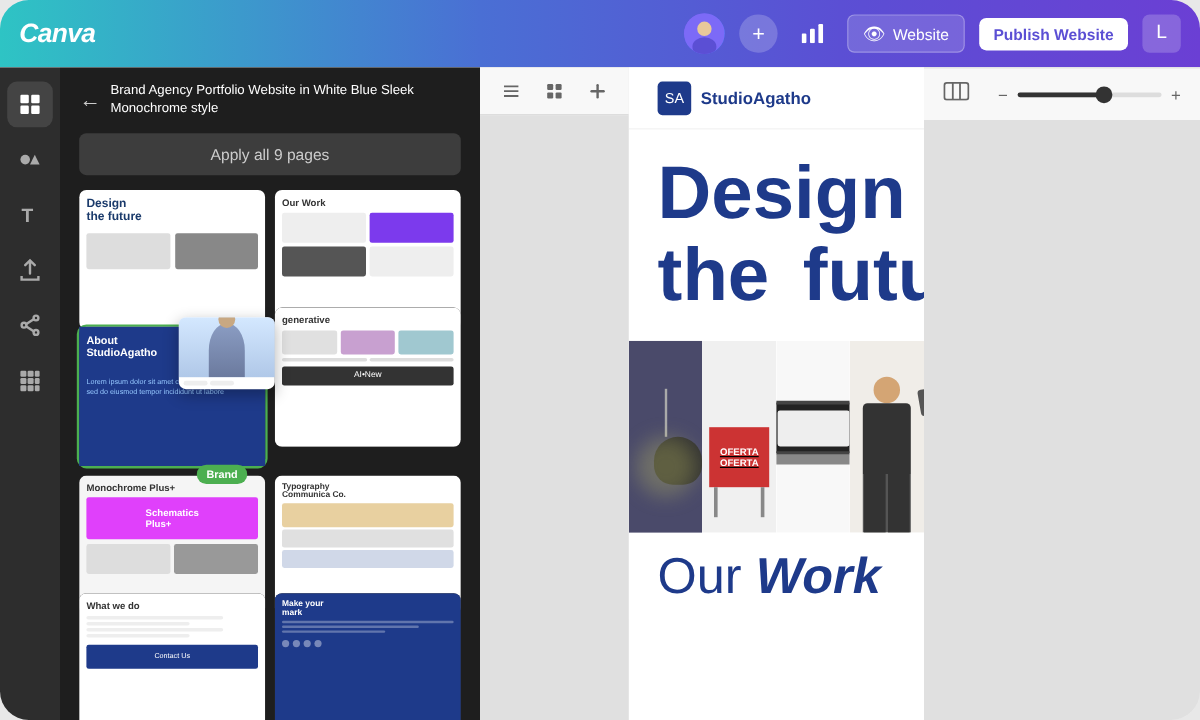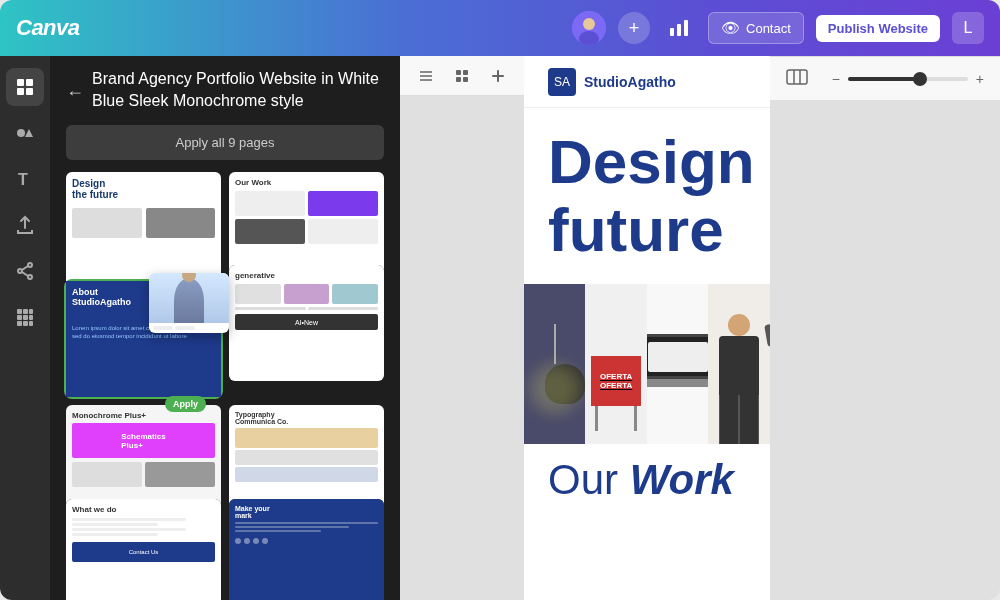--- a/index.html
+++ b/index.html
@@ -8,21 +8,21 @@
       height: 600px;
       overflow: hidden;
       background: #e8e8e8;
       font-family: -apple-system, BlinkMacSystemFont, 'Segoe UI', sans-serif;
     }
 
     .app-wrapper {
       width: 1000px;
       height: 600px;
       background: #f0f0f0;
-      border-radius: 12px;
+      border-radius: 24px;
       overflow: hidden;
       display: flex;
       flex-direction: column;
     }
 
     
     .top-bar {
       height: 56px;
       background: linear-gradient(90deg, #2ec4c4 0%, #4a6fd4 40%, #5b4fd4 70%, #6b3fd4 100%);
       display: flex;
@@ -150,21 +150,21 @@
     }
     .back-btn {
       color: #ccc;
       font-size: 18px;
       cursor: pointer;
       background: none;
       border: none;
     }
     .template-title {
       color: white;
-      font-size: 16px;
+      font-size: 11px;
       font-weight: 500;
       line-height: 1.4;
     }
     .template-subtitle {
       color: #888;
       font-size: 10px;
       margin-top: 2px;
     }
     .apply-btn {
       margin: 0 16px 12px;
@@ -670,21 +670,21 @@
     <button class="top-bar-btn add-btn">+</button>
     <button class="top-bar-btn stats-btn">
       <svg width="18" height="16" viewBox="0 0 18 16" fill="white">
         <rect x="0" y="8" width="4" height="8" rx="1"></rect>
         <rect x="7" y="4" width="4" height="12" rx="1"></rect>
         <rect x="14" y="0" width="4" height="16" rx="1"></rect>
       </svg>
     </button>
     <button class="top-bar-btn preview-btn">
       <span class="top-bar-icon-eye">👁</span>
-      <span>Contact</span>
+      <span>Website</span>
     </button>
     <button class="top-bar-btn publish-btn">Publish Website</button>
     <div class="top-bar-extra">L</div>
   </div>
 
   <div class="main-area">
 
     <div class="icon-sidebar">
       <div class="icon-sidebar-item active">
         <svg width="20" height="20" viewBox="0 0 20 20" fill="currentColor">
@@ -778,21 +778,21 @@
             <div class="thumb-3-popup-img">
               <div class="person-silhouette"></div>
             </div>
             <div class="thumb-3-popup-bottom">
               <div class="thumb-3-popup-row">
                 <div class="thumb-3-popup-dot"></div>
                 <div class="thumb-3-popup-dot"></div>
               </div>
             </div>
           </div>
-          <div class="celia-badge">Apply</div>
+          <div class="celia-badge">Brand</div>
         </div>
 
         <div class="template-thumb">
           <div class="thumb-4 template-thumb-inner">
             <div class="thumb-4-label">generative</div>
             <div class="thumb-4-row">
               <div class="thumb-4-img"></div>
               <div class="thumb-4-img" style="background:#c8a0d0;"></div>
               <div class="thumb-4-img" style="background:#a0c8d0;"></div>
             </div>
@@ -902,20 +902,21 @@
             <span>Design</span>
 
             <span class="hero-arrow">
               <svg width="80" height="24" viewBox="0 0 80 24">
                 <line x1="0" y1="12" x2="65" y2="12" stroke="#1e3a8a" stroke-width="2.5"></line>
                 <polyline points="55,4 70,12 55,20" fill="none" stroke="#1e3a8a" stroke-width="2.5" stroke-linejoin="round"></polyline>
               </svg>
             </span>
           </div>
           <div class="site-hero-title">
+            <span style="margin-right:12px;">the</span>
             <span class="italic">future</span>
           </div>
         </div>
 
         <div class="site-gallery">
           <div class="gallery-item">
             <div class="gallery-img-1">
               <div class="pendant-light">
                 <div class="pendant-stem"></div>
                 <div class="pendant-shade"></div>

